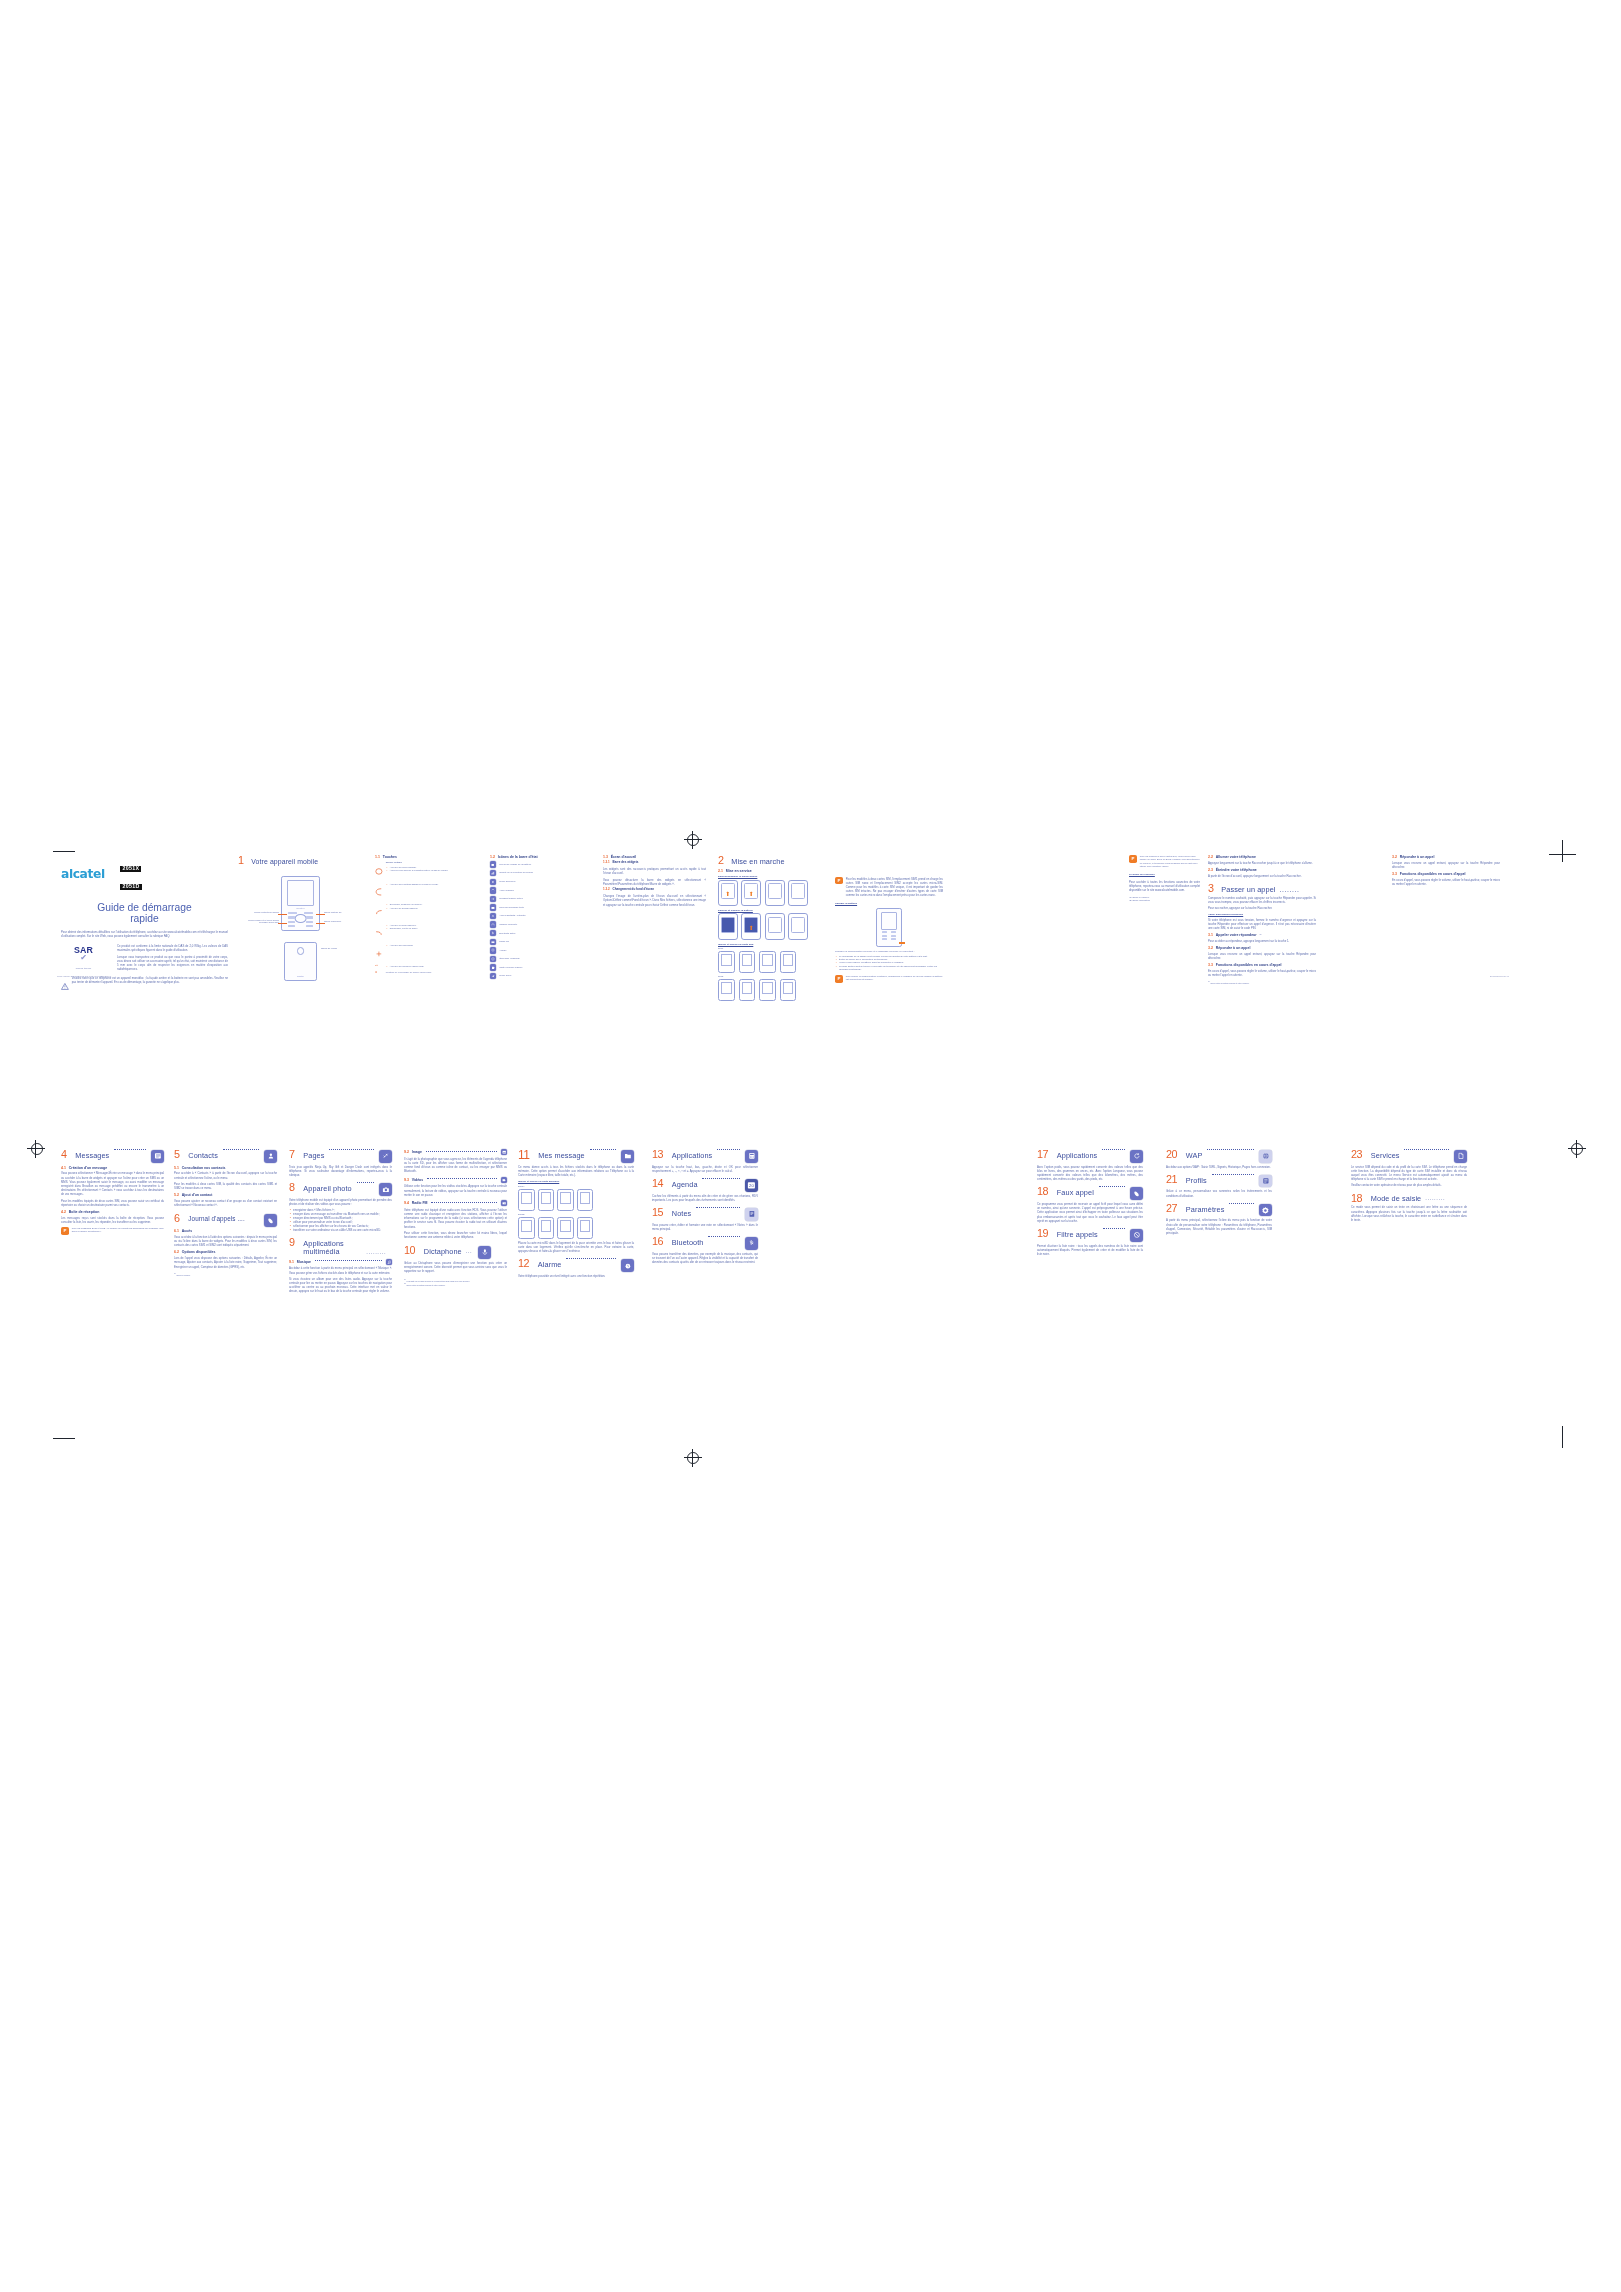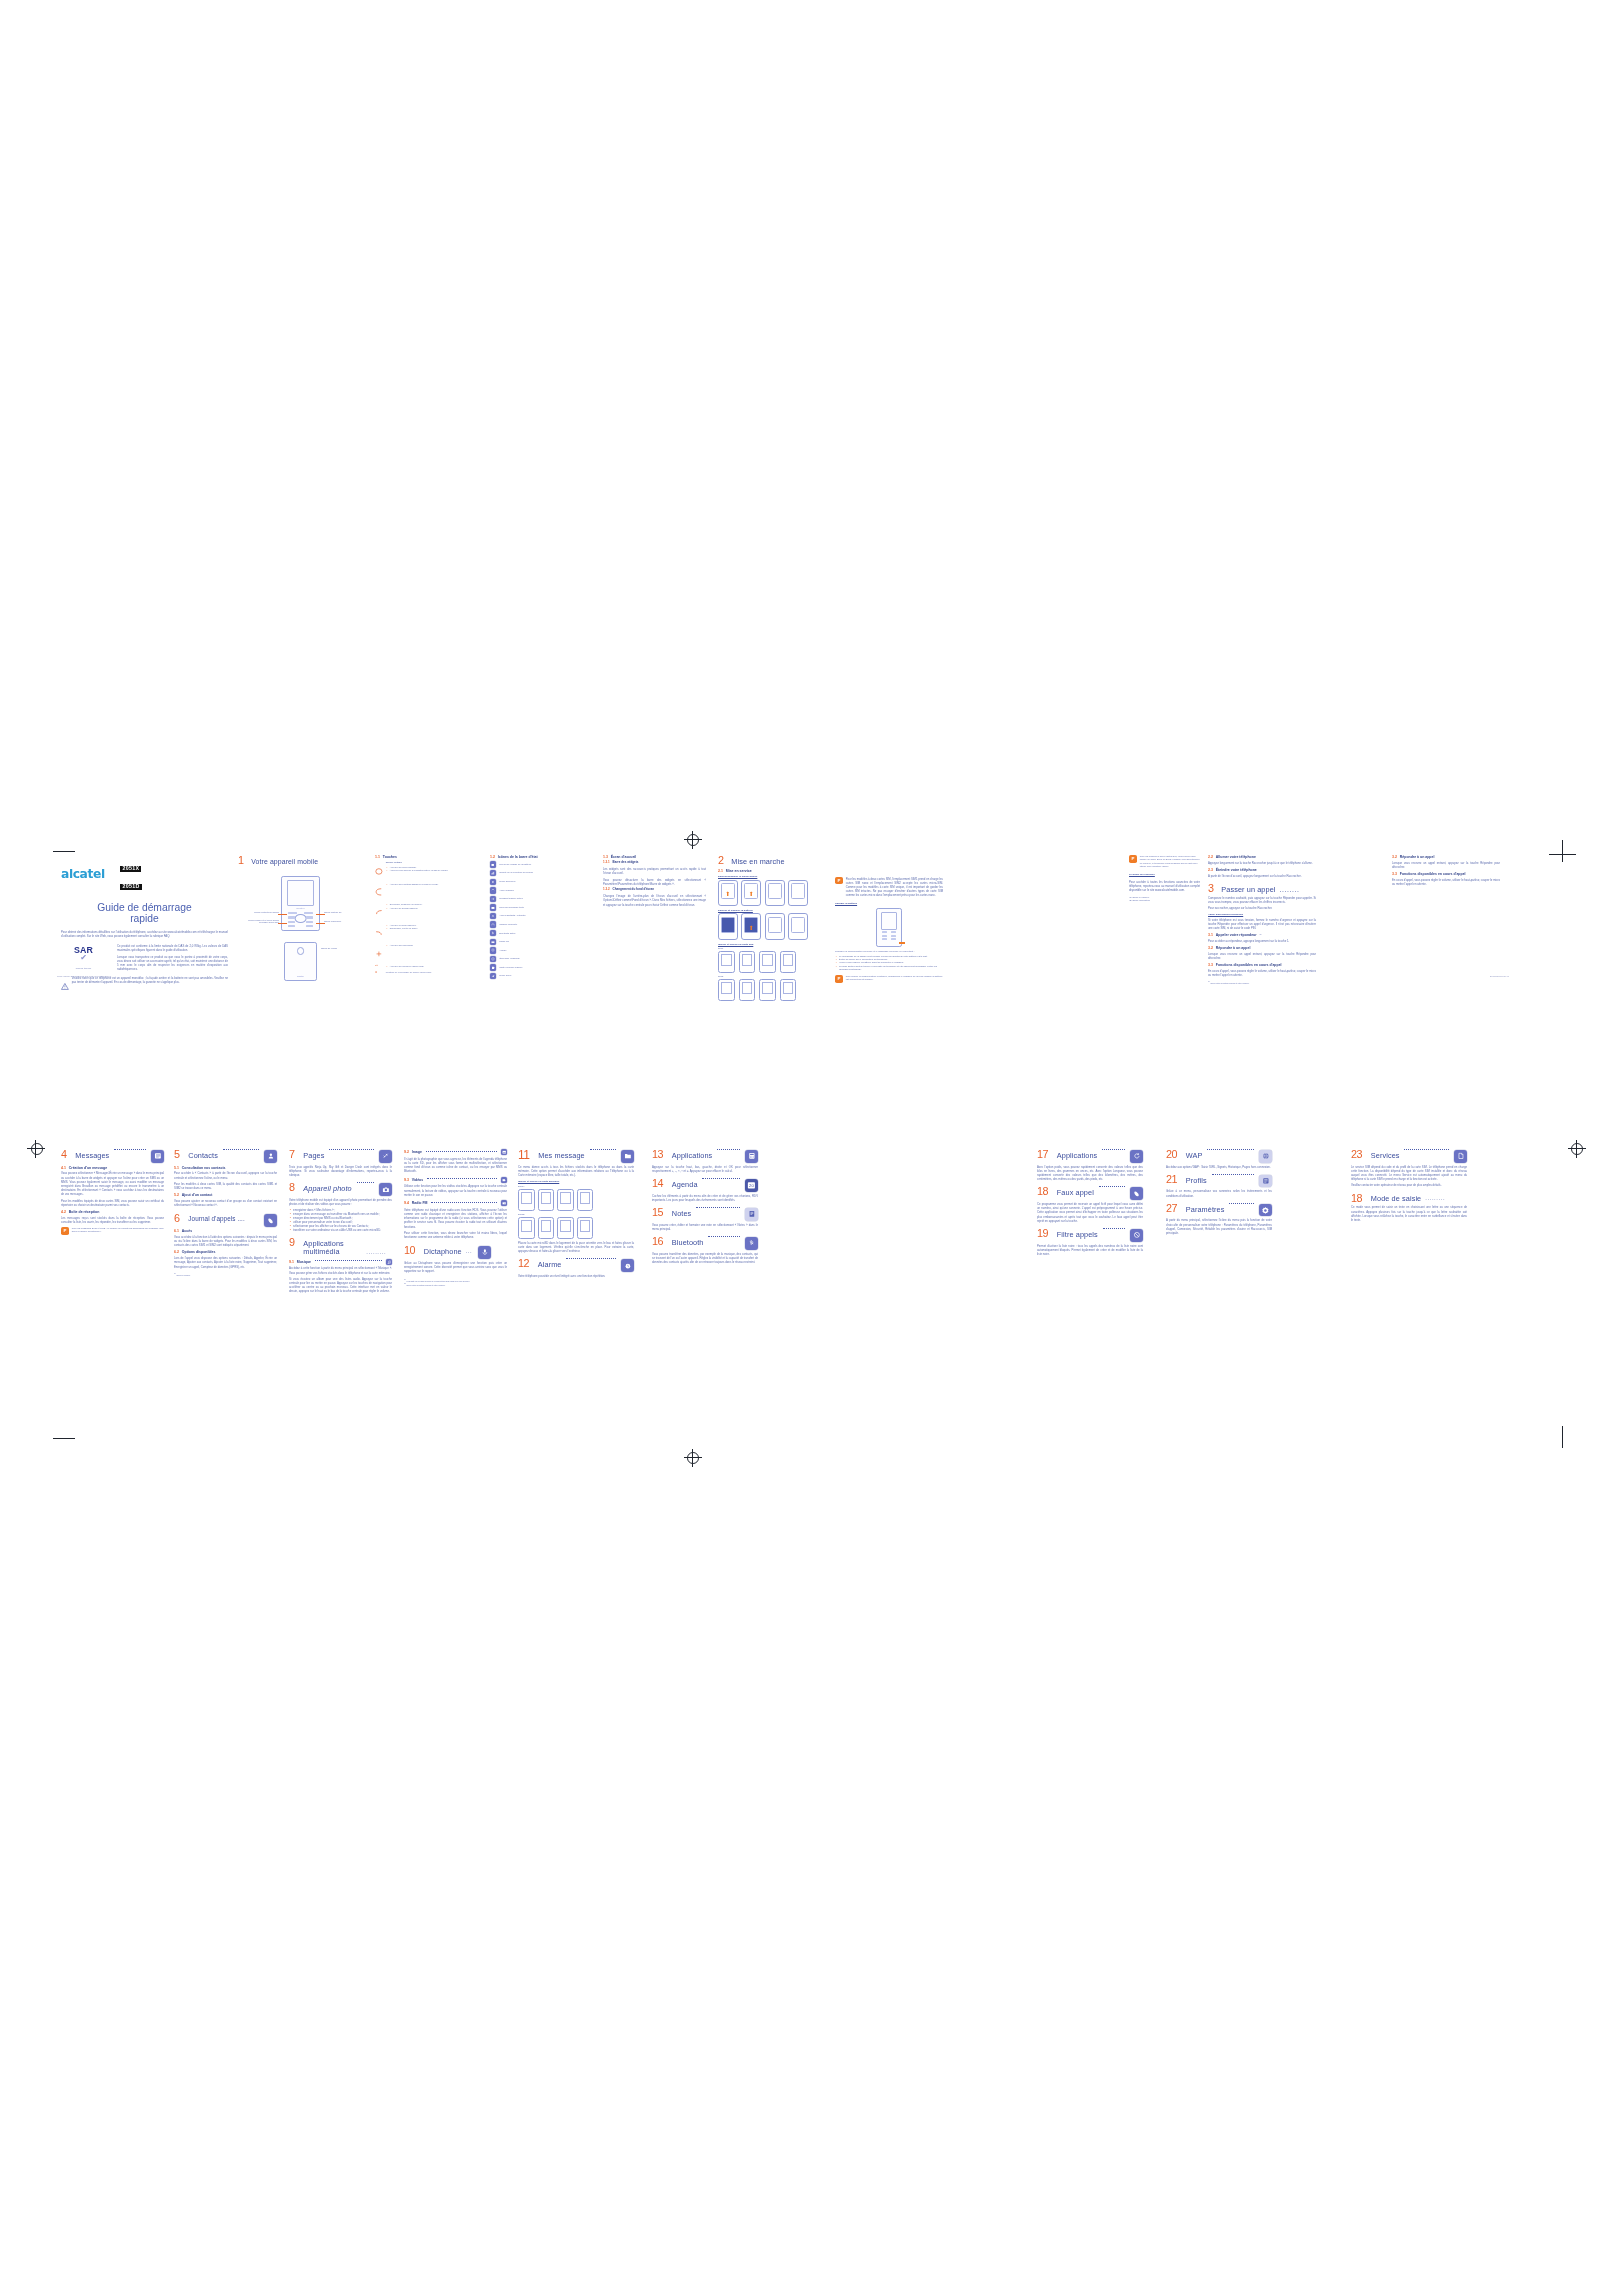--- a/index.html
+++ b/index.html
@@ -689,21 +689,21 @@
     <div class="tile" style="margin-top:1px;">
       <svg width="7.8" height="7.8" viewBox="0 0 12 12">
           <path d="M3.2 8.2 8.2 3.2M3 6.2l1.2 1.2M6.4 3.4l1.4 1.4" stroke="#fff" stroke-width="1.1" stroke-linecap="round"></path>
         </svg>
     </div>
   </div>
   <div class="body" style="margin-top:2px;">Trois jeux appelés Ninja Up, Sky Gift et Danger Dash sont intégrés dans le téléphone. Si vous souhaitez davantage d'informations, reportez-vous à la rubrique.</div>
 
   <div class="h1row" style="margin-top:4.9px;">
     <div class="bignum" style="font-size:10.8px;">8</div>
-    <div class="h1title" style="margin-top:2.9px;margin-left:4.9px;font-style:italic;">Appareil photo</div>
+    <div class="h1title" style="margin-top:2.9px;margin-left:4.9px;">Appareil photo</div>
     <div class="hdr-dots"></div>
     <div class="tile" style="margin-top:1px;">
       <svg width="7.8" height="7.8" viewBox="0 0 12 12">
           <rect x="1.4" y="3.3" width="9.2" height="6" rx="1" fill="#fff"></rect>
           <circle cx="6" cy="6.3" r="1.9" fill="#6a72c4"></circle>
           <rect x="4.2" y="2.2" width="3.6" height="1.4" rx=".4" fill="#fff"></rect>
         </svg>
     </div>
   </div>
   <div class="body" style="margin-top:2px;">Votre téléphone mobile est équipé d'un appareil photo permettant de prendre des photos et de réaliser des vidéos que vous pouvez :</div>

